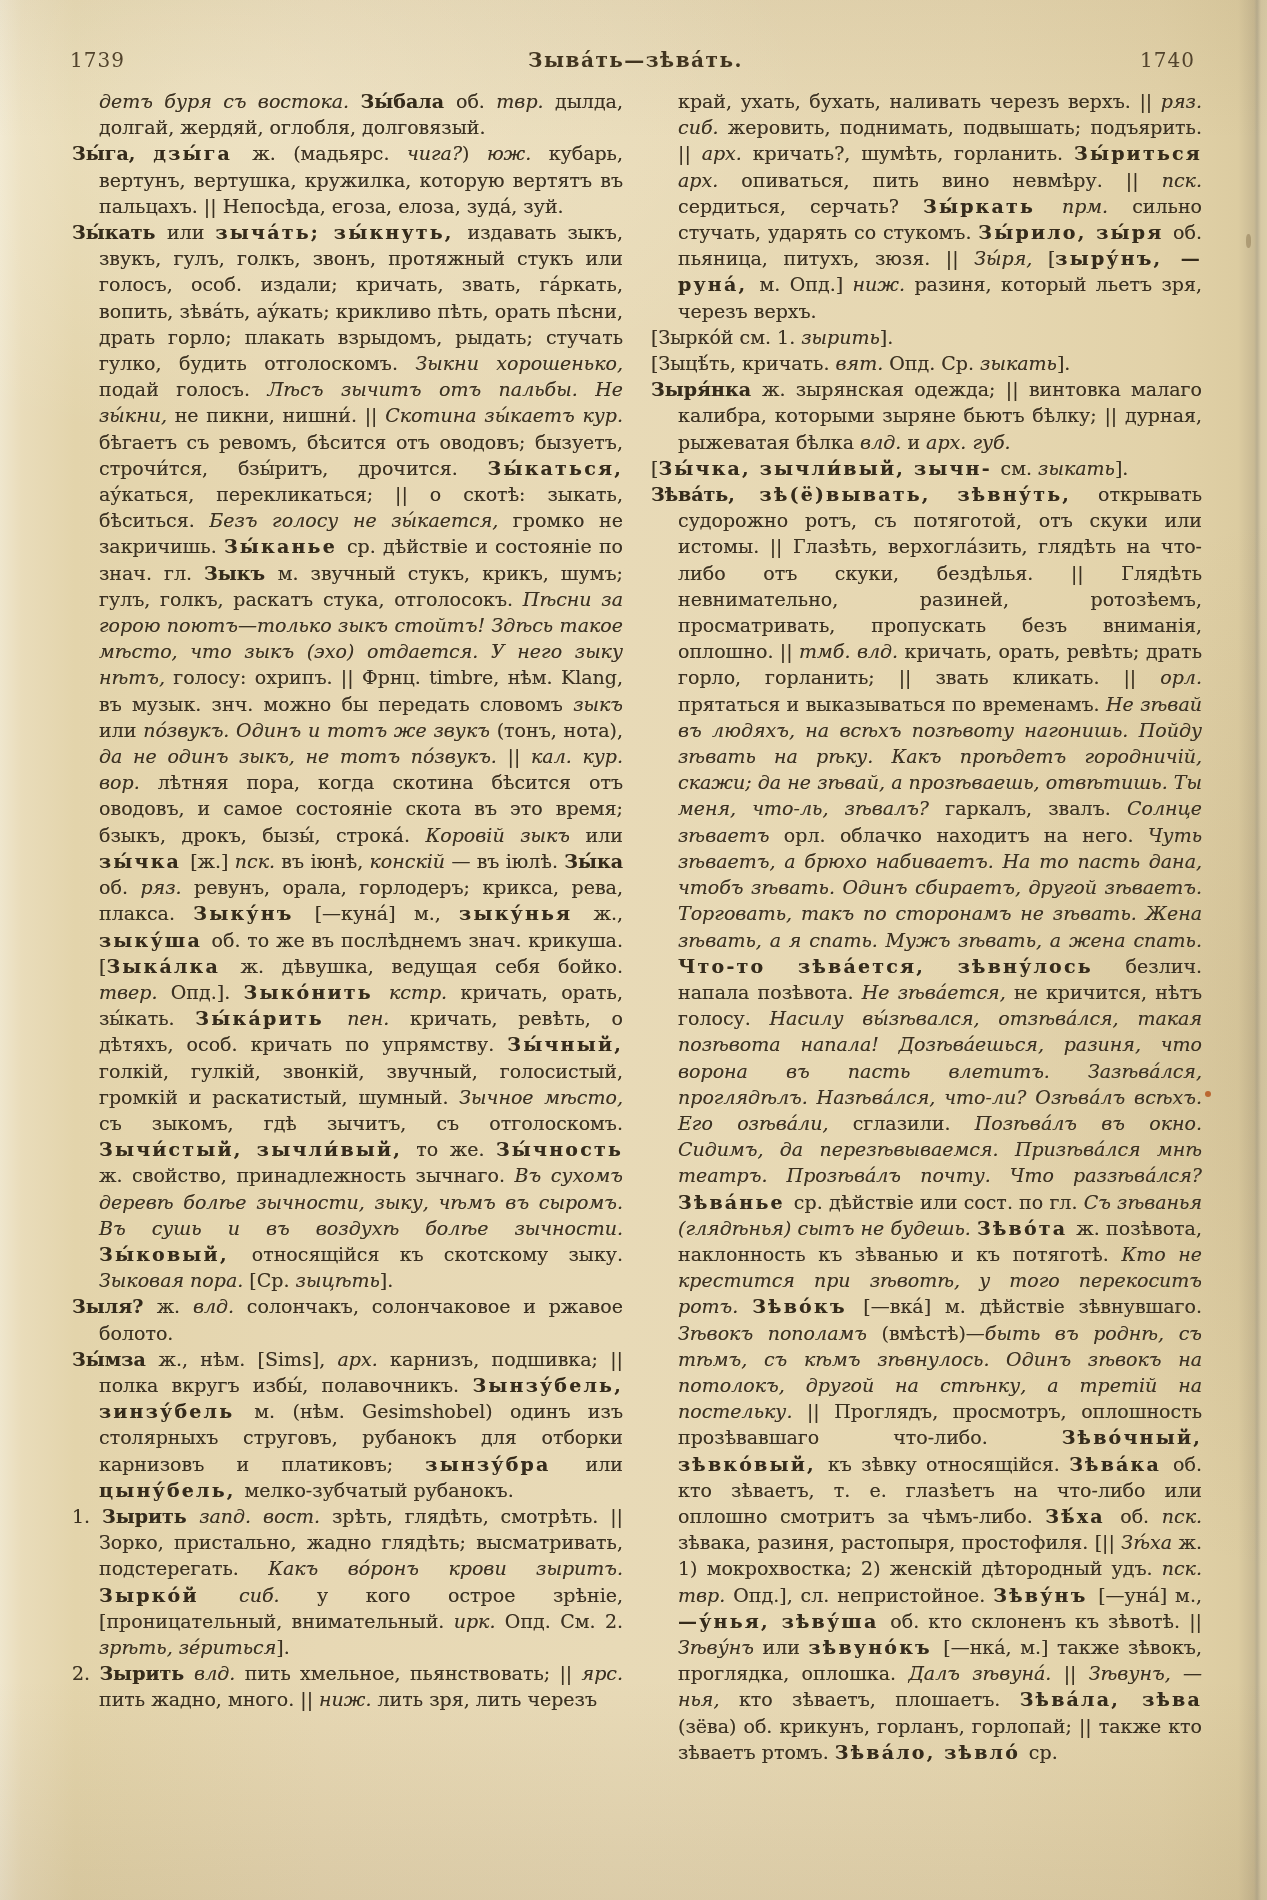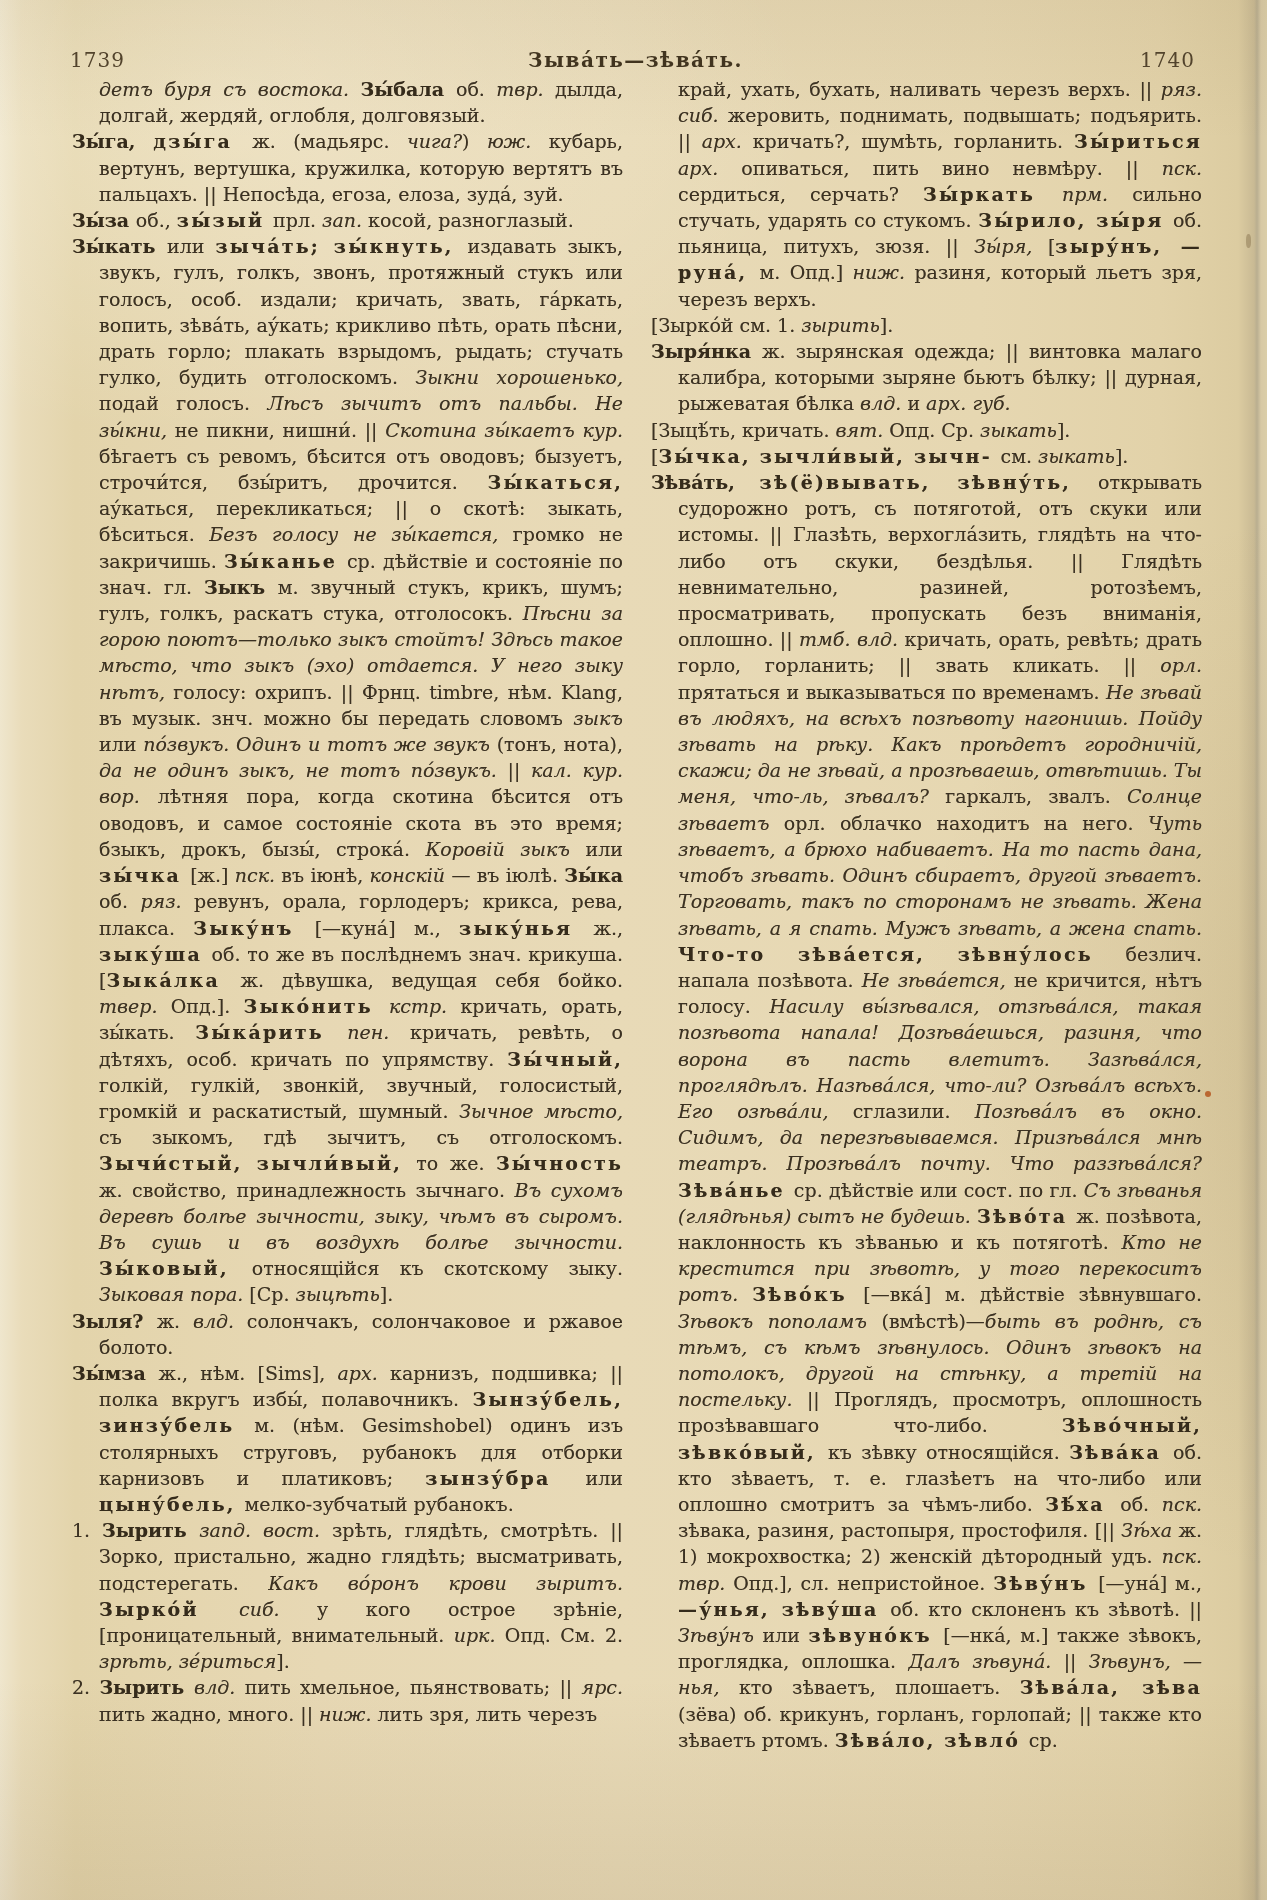--- a/index.html
+++ b/index.html
@@ -22,21 +22,21 @@
     color:#4a3d29;
     gap:20px;
   }
   .pagenum{font-size:20px;letter-spacing:1px;color:#52432c;}
   .head-title{
     font-size:20px;font-weight:bold;letter-spacing:1.5px;color:#41341f;
     transform:translateX(-14px);
     margin-left:34px;
   }
   .columns{
-    position:absolute;top:76px;left:0;width:1267px;height:1770px;
+    position:absolute;top:88px;left:0;width:1267px;height:1770px;
     padding:0 64px 0 72px;box-sizing:border-box;
     display:flex;gap:28px;overflow:hidden;
   }
   .col{
     width:551px;flex:0 0 auto;
     font-size:19px;line-height:26.2px;color:#3b3122;
     text-shadow:0 0 0.5px rgba(59,49,34,0.45);
   }
   .para{margin:0;text-align:justify;padding-left:27px;text-indent:-27px;}
   .para.cont{text-indent:0;}
@@ -58,31 +58,30 @@
 <div class="page">
   <div class="running-head">
     <span class="pagenum">1739</span>
     <span class="head-title">Зыва́ть—зѣва́ть.</span>
     <span class="pagenum">1740</span>
   </div>
   <div class="columns">
     <div class="col" id="col-left">
         <p class="para cont"><span class="it">детъ буря съ востока. </span><span class="bd">Зы́бала </span><span>об. </span><span class="it">твр. </span><span>дылда, долгай, жердяй, оглобля, долговязый.</span></p>
         <p class="para entry"><span class="bd">Зы́га, </span><span class="bd sp">дзы́га </span><span>ж. (мадьярс. </span><span class="it">чига?</span><span>) </span><span class="it">юж. </span><span>кубарь, вертунъ, вертушка, кружилка, которую вертятъ въ пальцахъ. || Непосѣда, егоза, елоза, зуда́, зуй.</span></p>
-        <p class="para entry"><span class="bd">Зы́за </span><span>об., </span><span class="bd sp">зы́зый </span><span>прл. </span><span class="it">зап. </span><span>косой, разноглазый.</span></p>
         <p class="para entry"><span class="bd">Зы́кать </span><span>или </span><span class="bd sp">зыча́ть; зы́кнуть, </span><span>издавать зыкъ, звукъ, гулъ, голкъ, звонъ, протяжный стукъ или голосъ, особ. издали; кричать, звать, га́ркать, вопить, зѣва́ть, ау́кать; крикливо пѣть, орать пѣсни, драть горло; плакать взрыдомъ, рыдать; стучать гулко, будить отголоскомъ. </span><span class="it">Зыкни хорошенько, </span><span>подай голосъ. </span><span class="it">Лѣсъ зычитъ отъ пальбы. Не зы́кни, </span><span>не пикни, нишни́. || </span><span class="it">Скотина зы́каетъ кур. </span><span>бѣгаетъ съ ревомъ, бѣсится отъ оводовъ; бызуетъ, строчи́тся, бзы́ритъ, дрочится. </span><span class="bd sp">Зы́каться, </span><span>ау́каться, перекликаться; || о скотѣ: зыкать, бѣситься. </span><span class="it">Безъ голосу не зы́кается, </span><span>громко не закричишь. </span><span class="bd sp">Зы́канье </span><span>ср. дѣйствіе и состояніе по знач. гл. </span><span class="bd">Зыкъ </span><span>м. звучный стукъ, крикъ, шумъ; гулъ, голкъ, раскатъ стука, отголосокъ. </span><span class="it">Пѣсни за горою поютъ—только зыкъ стойтъ! Здѣсь такое мѣсто, что зыкъ (эхо) отдается. У него зыку нѣтъ, </span><span>голосу: охрипъ. || Фрнц. timbre, нѣм. Klang, въ музык. знч. можно бы передать словомъ </span><span class="it">зыкъ </span><span>или </span><span class="it">по́звукъ. Одинъ и тотъ же звукъ </span><span>(тонъ, нота), </span><span class="it">да не одинъ зыкъ, не тотъ по́звукъ. </span><span>|| </span><span class="it">кал. кур. вор. </span><span>лѣтняя пора, когда скотина бѣсится отъ оводовъ, и самое состояніе скота въ это время; бзыкъ, дрокъ, бызы́, строка́. </span><span class="it">Коровій зыкъ </span><span>или </span><span class="bd sp">зы́чка </span><span>[ж.] </span><span class="it">пск. </span><span>въ іюнѣ, </span><span class="it">конскій </span><span>— въ іюлѣ. </span><span class="bd">Зы́ка </span><span>об. </span><span class="it">ряз. </span><span>ревунъ, орала, горлодеръ; крикса, рева, плакса. </span><span class="bd sp">Зыку́нъ </span><span>[—куна́] м., </span><span class="bd sp">зыку́нья </span><span>ж., </span><span class="bd sp">зыку́ша </span><span>об. то же въ послѣднемъ знач. крикуша. [</span><span class="bd sp">Зыка́лка </span><span>ж. дѣвушка, ведущая себя бойко. </span><span class="it">твер. </span><span>Опд.]. </span><span class="bd sp">Зыко́нить </span><span class="it">кстр. </span><span>кричать, орать, зы́кать. </span><span class="bd sp">Зы́ка́рить </span><span class="it">пен. </span><span>кричать, ревѣть, о дѣтяхъ, особ. кричать по упрямству. </span><span class="bd sp">Зы́чный, </span><span>голкій, гулкій, звонкій, звучный, голосистый, громкій и раскатистый, шумный. </span><span class="it">Зычное мѣсто, </span><span>съ зыкомъ, гдѣ зычитъ, съ отголоскомъ. </span><span class="bd sp">Зычи́стый, зычли́вый, </span><span>то же. </span><span class="bd sp">Зы́чность </span><span>ж. свойство, принадлежность зычнаго. </span><span class="it">Въ сухомъ деревѣ болѣе зычности, зыку, чѣмъ въ сыромъ. Въ сушь и въ воздухѣ болѣе зычности. </span><span class="bd sp">Зы́ковый, </span><span>относящійся къ скотскому зыку. </span><span class="it">Зыковая пора. </span><span>[Ср. </span><span class="it">зыцѣть</span><span>].</span></p>
         <p class="para entry"><span class="bd">Зыля? </span><span>ж. </span><span class="it">влд. </span><span>солончакъ, солончаковое и ржавое болото.</span></p>
         <p class="para entry"><span class="bd">Зы́мза </span><span>ж., нѣм. [Sims], </span><span class="it">арх. </span><span>карнизъ, подшивка; || полка вкругъ избы́, полавочникъ. </span><span class="bd sp">Зынзу́бель, зинзу́бель </span><span>м. (нѣм. Gesimshobel) одинъ изъ столярныхъ струговъ, рубанокъ для отборки карнизовъ и платиковъ; </span><span class="bd sp">зынзу́бра </span><span>или </span><span class="bd sp">цыну́бель, </span><span>мелко-зубчатый рубанокъ.</span></p>
         <p class="para entry"><span>1. </span><span class="bd">Зырить </span><span class="it">запд. вост. </span><span>зрѣть, глядѣть, смотрѣть. || Зорко, пристально, жадно глядѣть; высматривать, подстерегать. </span><span class="it">Какъ во́ронъ крови зыритъ. </span><span class="bd sp">Зырко́й </span><span class="it">сиб. </span><span>у кого острое зрѣніе, [проницательный, внимательный. </span><span class="it">ирк. </span><span>Опд. См. 2. </span><span class="it">зрѣть, зе́риться</span><span>].</span></p>
         <p class="para entry"><span>2. </span><span class="bd">Зырить </span><span class="it">влд. </span><span>пить хмельное, пьянствовать; || </span><span class="it">ярс. </span><span>пить жадно, много. || </span><span class="it">ниж. </span><span>лить зря, лить черезъ</span></p>
       </div>
     <div class="col" id="col-right">
         <p class="para cont"><span>край, ухать, бухать, наливать черезъ верхъ. || </span><span class="it">ряз. сиб. </span><span>жеровить, поднимать, подвышать; подъярить. || </span><span class="it">арх. </span><span>кричать?, шумѣть, горланить. </span><span class="bd sp">Зы́риться </span><span class="it">арх. </span><span>опиваться, пить вино невмѣру. || </span><span class="it">пск. </span><span>сердиться, серчать? </span><span class="bd sp">Зы́ркать </span><span class="it">прм. </span><span>сильно стучать, ударять со стукомъ. </span><span class="bd sp">Зы́рило, зы́ря </span><span>об. пьяница, питухъ, зюзя. || </span><span class="it">Зы́ря, </span><span>[</span><span class="bd sp">зыру́нъ, —руна́, </span><span>м. Опд.] </span><span class="it">ниж. </span><span>разиня, который льетъ зря, черезъ верхъ.</span></p>
         <p class="para entry"><span>[Зырко́й см. 1. </span><span class="it">зырить</span><span>].</span></p>
+        <p class="para entry"><span>[Зыцѣ́ть, кричать. </span><span class="it">вят. </span><span>Опд. Ср. </span><span class="it">зыкать</span><span>].</span></p>
         <p class="para entry"><span class="bd">Зыря́нка </span><span>ж. зырянская одежда; || винтовка малаго калибра, которыми зыряне бьютъ бѣлку; || дурная, рыжеватая бѣлка </span><span class="it">влд. </span><span>и </span><span class="it">арх. губ.</span></p>
-        <p class="para entry"><span>[Зыцѣ́ть, кричать. </span><span class="it">вят. </span><span>Опд. Ср. </span><span class="it">зыкать</span><span>].</span></p>
         <p class="para entry"><span>[</span><span class="bd sp">Зы́чка, зычли́вый, зычн- </span><span>см. </span><span class="it">зыкать</span><span>].</span></p>
         <p class="para entry"><span class="bd">Зѣва́ть, </span><span class="bd sp">зѣ(ё)вывать, зѣвну́ть, </span><span>открывать судорожно ротъ, съ потяготой, отъ скуки или истомы. || Глазѣть, верхогла́зить, глядѣть на что-либо отъ скуки, бездѣлья. || Глядѣть невнимательно, разиней, ротозѣемъ, просматривать, пропускать безъ вниманія, оплошно. || </span><span class="it">тмб. влд. </span><span>кричать, орать, ревѣть; драть горло, горланить; || звать кликать. || </span><span class="it">орл. </span><span>прятаться и выказываться по временамъ. </span><span class="it">Не зѣвай въ людяхъ, на всѣхъ позѣвоту нагонишь. Пойду зѣвать на рѣку. Какъ проѣдетъ городничій, скажи; да не зѣвай, а прозѣваешь, отвѣтишь. Ты меня, что-ль, зѣвалъ? </span><span>гаркалъ, звалъ. </span><span class="it">Солнце зѣваетъ </span><span>орл. облачко находитъ на него. </span><span class="it">Чуть зѣваетъ, а брюхо набиваетъ. На то пасть дана, чтобъ зѣвать. Одинъ сбираетъ, другой зѣваетъ. Торговать, такъ по сторонамъ не зѣвать. Жена зѣвать, а я спать. Мужъ зѣвать, а жена спать. </span><span class="bd sp">Что-то зѣва́ется, зѣвну́лось </span><span>безлич. напала позѣвота. </span><span class="it">Не зѣва́ется, </span><span>не кричится, нѣтъ голосу. </span><span class="it">Насилу вы́зѣвался, отзѣва́лся, такая позѣвота напала! Дозѣва́ешься, разиня, что ворона въ пасть влетитъ. Зазѣва́лся, проглядѣлъ. Назѣва́лся, что-ли? Озѣва́лъ всѣхъ. Его озѣва́ли, </span><span>сглазили. </span><span class="it">Позѣва́лъ въ окно. Сидимъ, да перезѣвываемся. Призѣва́лся мнѣ театръ. Прозѣва́лъ почту. Что раззѣва́лся? </span><span class="bd sp">Зѣва́нье </span><span>ср. дѣйствіе или сост. по гл. </span><span class="it">Съ зѣванья (глядѣнья) сытъ не будешь. </span><span class="bd sp">Зѣво́та </span><span>ж. позѣвота, наклонность къ зѣванью и къ потяготѣ. </span><span class="it">Кто не крестится при зѣвотѣ, у того перекоситъ ротъ. </span><span class="bd sp">Зѣво́къ </span><span>[—вка́] м. дѣйствіе зѣвнувшаго. </span><span class="it">Зѣвокъ пополамъ </span><span>(вмѣстѣ)—</span><span class="it">быть въ роднѣ, съ тѣмъ, съ кѣмъ зѣвнулось. Одинъ зѣвокъ на потолокъ, другой на стѣнку, а третій на постельку. </span><span>|| Проглядъ, просмотръ, оплошность прозѣвавшаго что-либо. </span><span class="bd sp">Зѣво́чный, зѣвко́вый, </span><span>къ зѣвку относящійся. </span><span class="bd sp">Зѣва́ка </span><span>об. кто зѣваетъ, т. е. глазѣетъ на что-либо или оплошно смотритъ за чѣмъ-либо. </span><span class="bd sp">Зѣ́ха </span><span>об. </span><span class="it">пск. </span><span>зѣвака, разиня, растопыря, простофиля. [|| </span><span class="it">Зѣ́ха </span><span>ж. 1) мокрохвостка; 2) женскій дѣтородный удъ. </span><span class="it">пск. твр. </span><span>Опд.], сл. непристойное. </span><span class="bd sp">Зѣву́нъ </span><span>[—уна́] м., </span><span class="bd sp">—у́нья, зѣву́ша </span><span>об. кто склоненъ къ зѣвотѣ. || </span><span class="it">Зѣву́нъ </span><span>или </span><span class="bd sp">зѣвуно́къ </span><span>[—нка́, м.] также зѣвокъ, проглядка, оплошка. </span><span class="it">Далъ зѣвуна́. </span><span>|| </span><span class="it">Зѣвунъ, —нья, </span><span>кто зѣваетъ, плошаетъ. </span><span class="bd sp">Зѣва́ла, зѣва </span><span>(зёва) об. крикунъ, горланъ, горлопай; || также кто зѣваетъ ртомъ. </span><span class="bd sp">Зѣва́ло, зѣвло́ </span><span>ср.</span></p>
       </div>
   </div>
   <div class="speck-red"></div>
   <div class="speck-smudge"></div>
 </div>
 
 </body></html>

